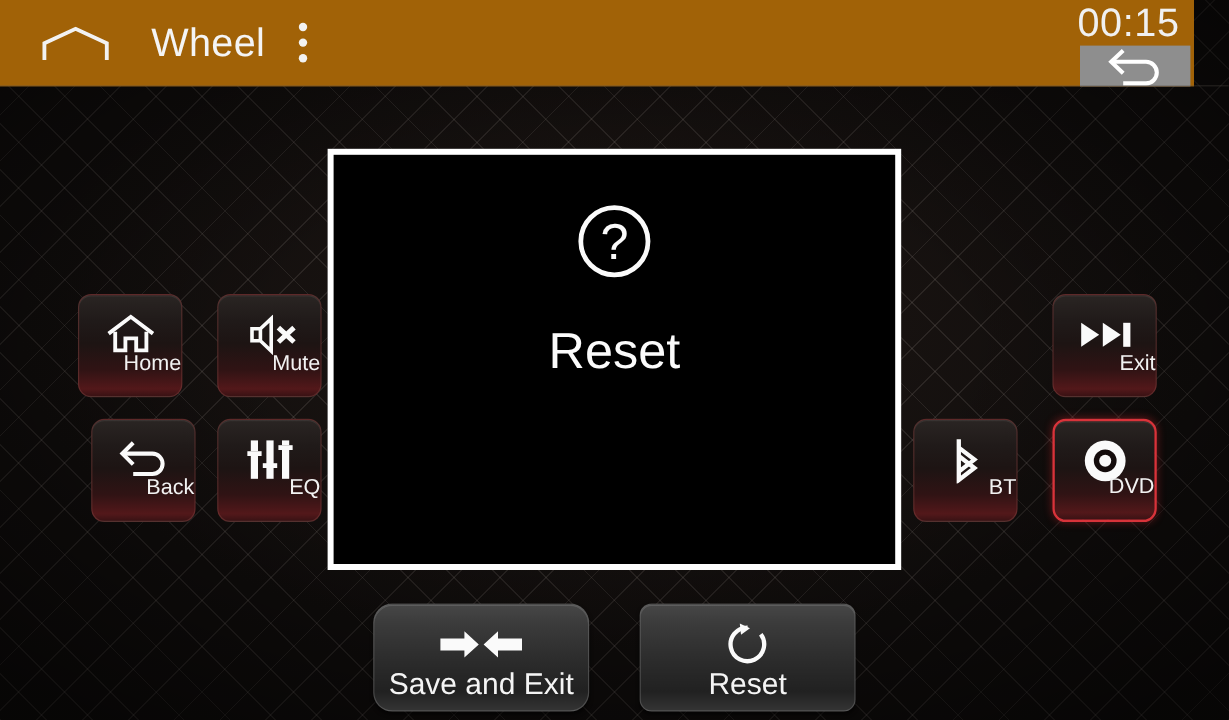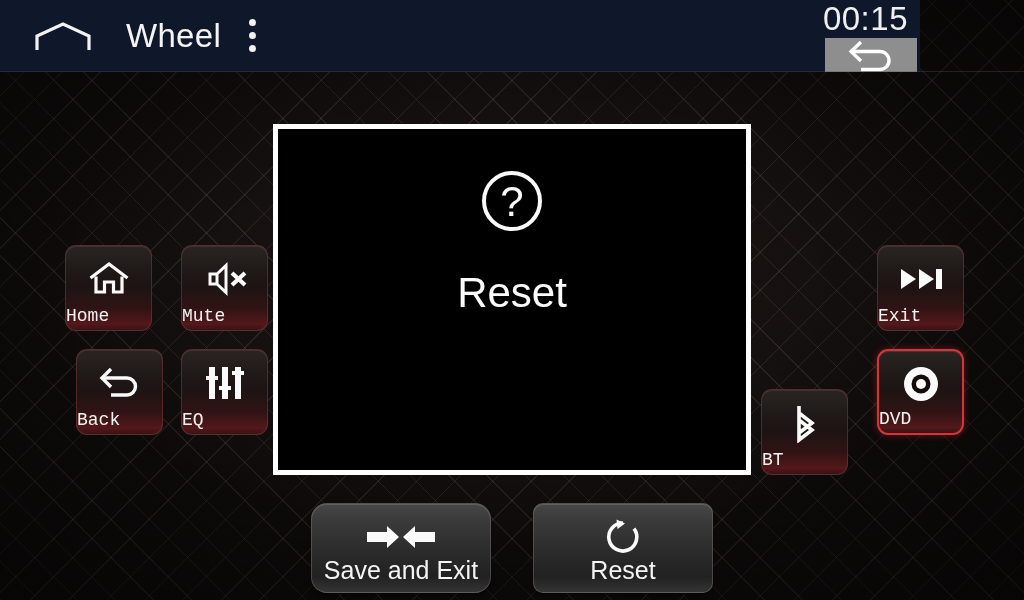--- a/index.html
+++ b/index.html
@@ -53,23 +53,23 @@
       radial-gradient(ellipse 70% 64% at 50% 48%,
         rgba(0,0,0,0) 40%,
         rgba(0,0,0,0.55) 100%);
     pointer-events: none;
   }
 
   
   #titlebar {
     position: absolute;
     left: 0; top: 0;
-    width: 920px;
+    width: 995px;
     height: 72px;
-    background: #0f172a;
+    background: #a16207;
     z-index: 12;
   }
   #titlebar:after {
     content: "";
     position: absolute;
     left: 0; bottom: 0; width: 1024px; height: 1px;
     background: rgba(90,80,75,0.35);
   }
 
   .home-glyph {
@@ -176,26 +176,25 @@
     position: absolute;
     left: 0; top: 11px;
     width: 100%;
     height: 44px;
     display: flex;
     align-items: center;
     justify-content: center;
   }
   .fkey .lbl {
     position: absolute;
-    left: 0; bottom: 4px;
-    width: 100%;
-    text-align: left;
+    left: 0; bottom: 17px;
+    width: 100%;
+    text-align: right;
     font-size: 18px;
     color: #f2f2f2;
-    font-family: Liberation Mono, monospace;
   }
 
   
   .wide-btn {
     position: absolute;
     width: 180px;
     height: 90px;
     border-radius: 10px;
     background: linear-gradient(to bottom,
       #474747 0%,
@@ -387,21 +386,21 @@
     <div class="ico">
       <svg width="50" height="30" viewBox="0 0 50 30">
         <path d="M5 5 L5 25 L20 15 Z" fill="#fafafa"></path>
         <path d="M23 5 L23 25 L38 15 Z" fill="#fafafa"></path>
         <rect x="40" y="5" width="6" height="20" fill="#fafafa"></rect>
       </svg>
     </div>
     <div class="lbl">Exit</div>
   </div>
 
-  <div class="fkey" style="left:761px; top:349px;margin-top:40px;">
+  <div class="fkey" style="left:761px; top:349px;">
     <div class="ico">
       <svg width="30" height="40" viewBox="0 0 30 40">
         <path d="M9 10 L22 20 L9 30 L9 3 L9 37 L22 27 L9 17" fill="none" stroke="#fafafa" stroke-width="3.6" stroke-linejoin="miter"></path>
       </svg>
     </div>
     <div class="lbl">BT</div>
   </div>
 
   <div class="fkey selected" style="left:877px; top:349px;">
     <div class="ico">

